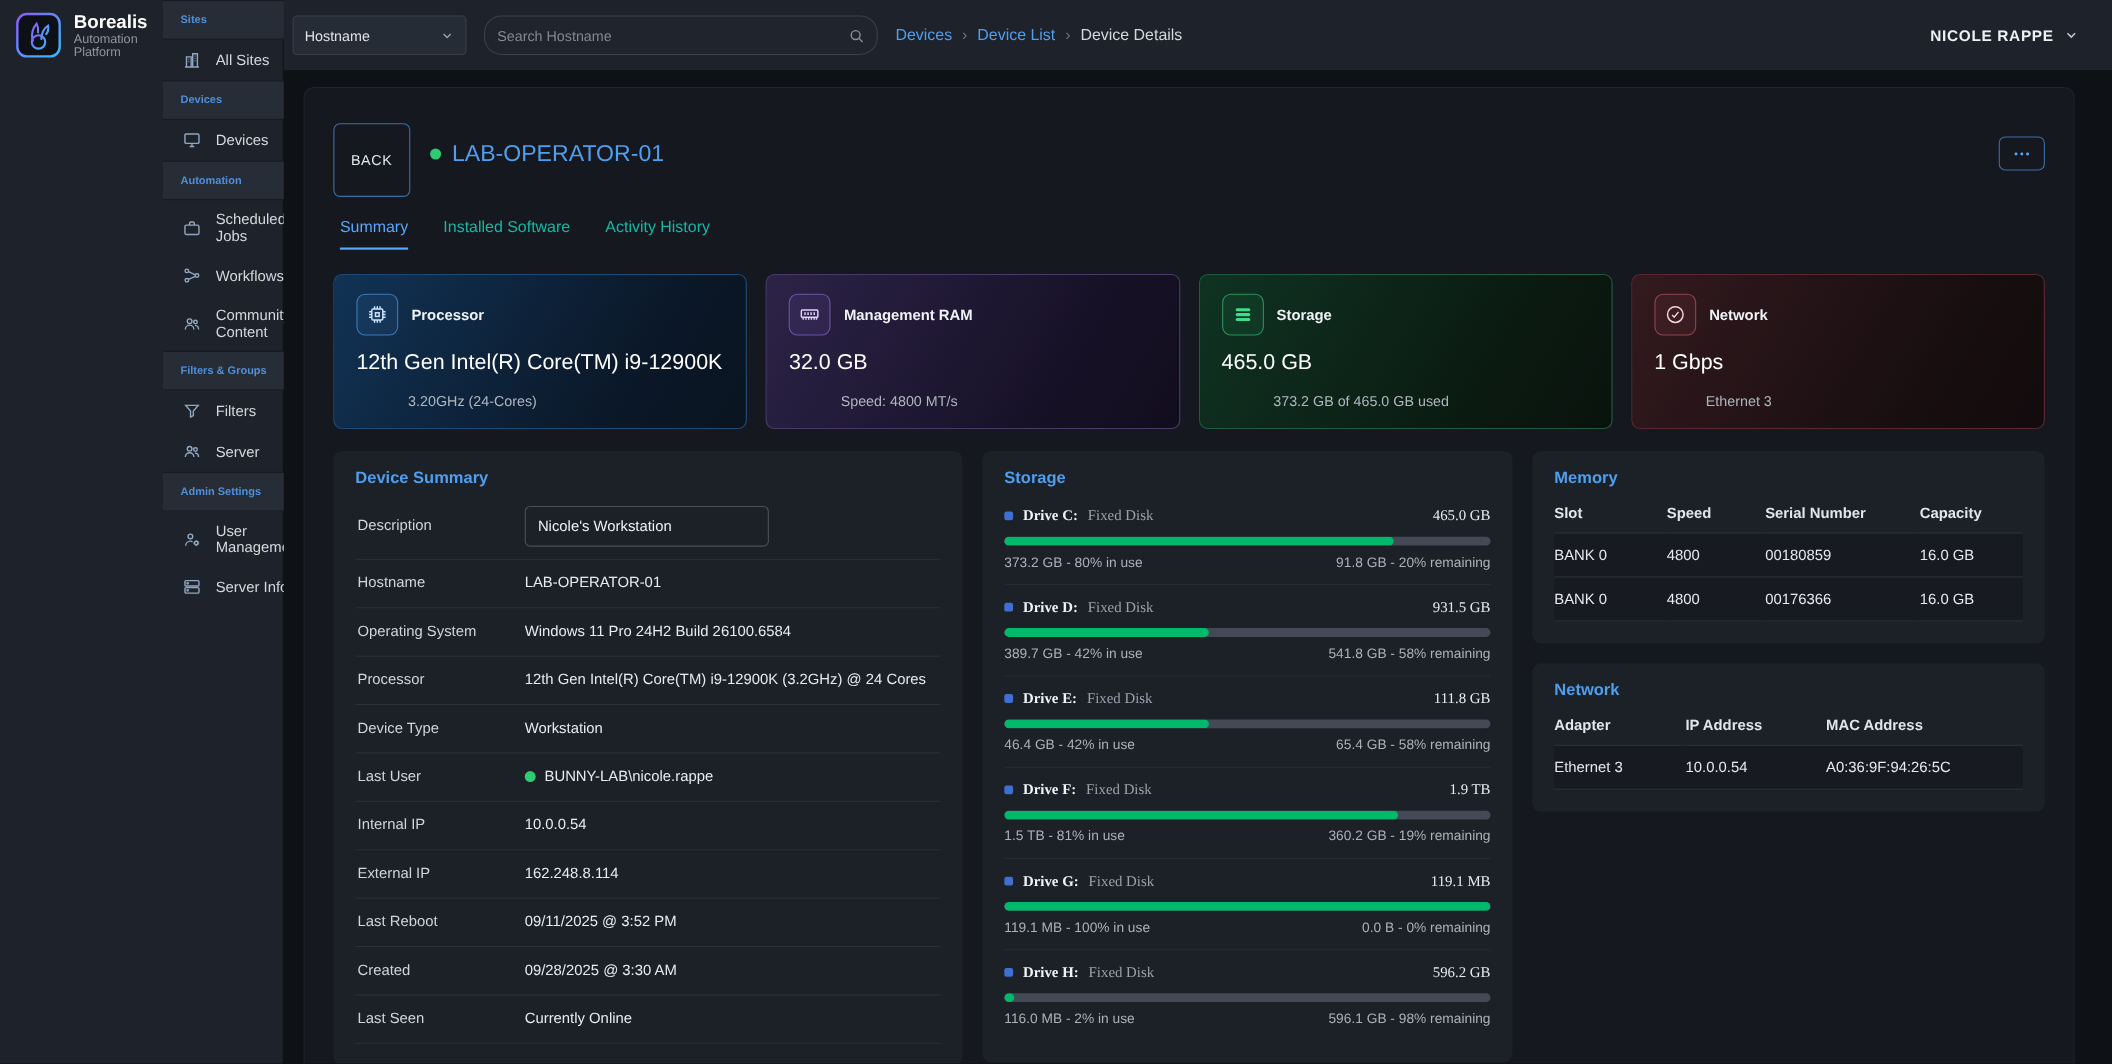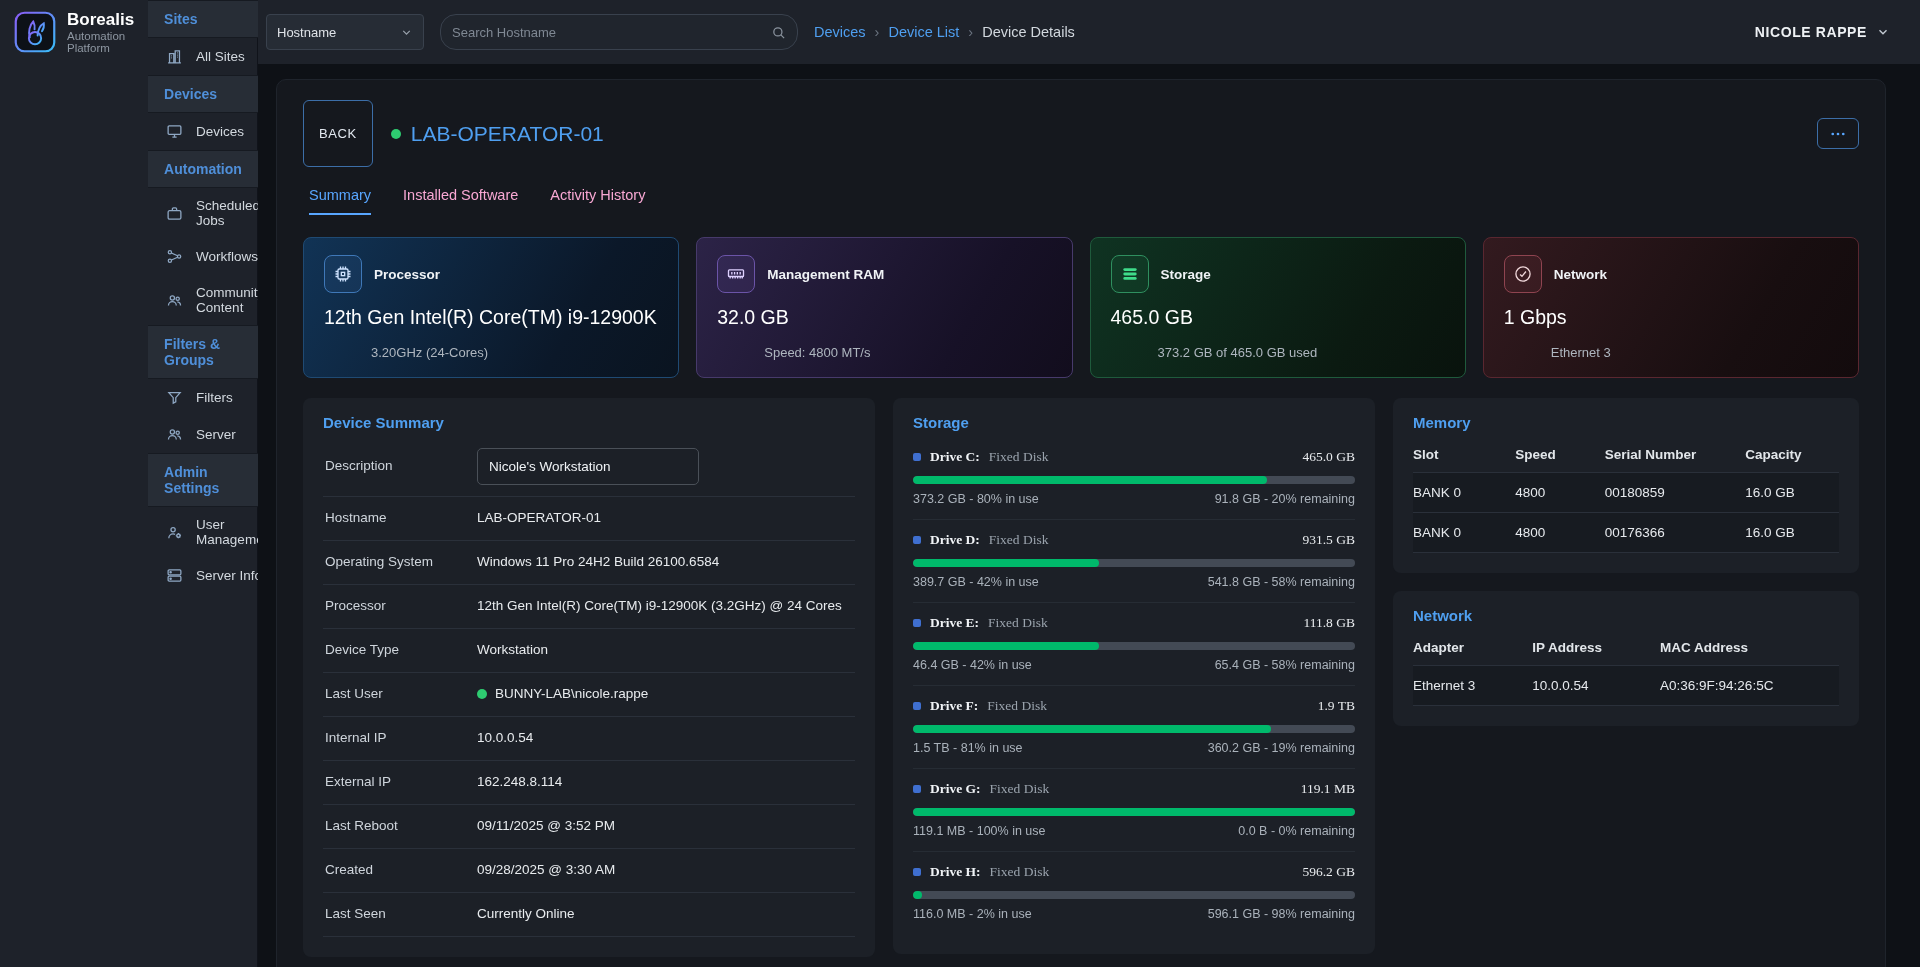--- a/index.html
+++ b/index.html
@@ -11,21 +11,21 @@
     display:flex;
     font-size:14px;
   }
   svg { display:block; }
 
   
   .sidebar { width:258px; flex-shrink:0; background:#1e222a; display:flex; flex-direction:row; border-right:1px solid #10131a; }
   .logo-row { display:flex; align-items:center; gap:11px; height:64px; padding:0 14px; cursor:pointer; }
   .brand-name { font-size:17px; font-weight:bold; color:#ffffff; line-height:1.15; }
   .brand-sub { font-size:11.5px; color:#8d96a1; }
-  .nav-header { display:flex; align-items:center; justify-content:space-between; padding:10px 16px; background:#272d36; color:#4f8fd9; font-size:14px; font-weight:bold; cursor:pointer; border-top:1px solid #161a21; border-bottom:1px solid #161a21; }
+  .nav-header { display:flex; align-items:center; justify-content:space-between; padding:10px 16px; background:#272d36; color:#4f8fd9; font-size:10px; font-weight:bold; cursor:pointer; border-top:1px solid #161a21; border-bottom:1px solid #161a21; }
   .nav-header .chev { color:#9aa3ae; }
   .nav-item { display:flex; align-items:center; gap:13px; padding:10px 18px; font-size:13.5px; color:#d3d9df; text-decoration:none; cursor:pointer; }
   .nav-item .nicon { color:#8fa8c4; flex-shrink:0; }
 
   
   .main-col { flex:1; display:flex; flex-direction:column; min-width:0; }
   .topbar { height:64px; flex-shrink:0; background:#1e222a; display:flex; align-items:center; gap:16px; padding:0 30px 0 8px; }
   .host-select { display:flex; align-items:center; justify-content:space-between; width:158px; height:36px; background:#262c35; border:1px solid #39414d; border-radius:4px; padding:0 10px; font-size:13px; color:#dfe3e8; cursor:pointer; }
   .host-select .chev { color:#9aa3ae; }
   .search-box { display:flex; align-items:center; width:358px; height:36px; background:#20252d; border:1px solid #39414d; border-radius:16px; padding:0 11px; }
@@ -37,28 +37,28 @@
   .breadcrumb .sep { color:#6b7480; }
   .breadcrumb .crumb-current { color:#d2d8de; }
   .user-menu { margin-left:auto; display:flex; align-items:center; gap:9px; font-size:14px; font-weight:bold; letter-spacing:0.6px; color:#eef1f4; cursor:pointer; }
   .user-menu .chev { color:#c2c9d1; }
 
   
   .content { flex:1; background:#0e1116; padding:15px 34px 20px 18px; overflow:hidden; }
   .panel-main { background:#15181e; border:1px solid #1f242c; border-radius:10px; padding:20px 26px 34px; min-height:869px; }
 
   .head-row { display:flex; align-items:center; gap:18px; }
-  .back-btn { background:transparent; border:1px solid #3c6ea8; color:#e2e8f0; border-radius:6px; padding:25px 15px; font-size:13px; letter-spacing:0.6px; cursor:pointer; font-family:"Liberation Sans", sans-serif; }
+  .back-btn { background:transparent; border:1px solid #3c6ea8; color:#e2e8f0; border-radius:6px; padding:25px 15px; font-size:13px; letter-spacing:0.6px; cursor:pointer; font-family:"Liberation Sans", sans-serif;margin-top:12px; }
   .title-wrap { display:flex; align-items:center; gap:10px; }
   .status-dot { width:10px; height:10px; border-radius:50%; background:#2ecc71; }
   .device-title { color:#4f9ff0; font-size:21px; font-weight:normal; }
   .more-btn { margin-left:auto; width:42px; height:31px; border:1px solid #3c6ea8; background:transparent; border-radius:6px; color:#58a6ff; display:flex; align-items:center; justify-content:center; cursor:pointer; }
 
   .tabs { display:flex; gap:32px; margin:20px 0 0 6px; }
-  .tab { font-size:14.5px; color:#f9a8d4; padding-bottom:10px; cursor:pointer; border-bottom:2px solid transparent; }
+  .tab { font-size:14.5px; color:#14b8a6; padding-bottom:10px; cursor:pointer; border-bottom:2px solid transparent; }
   .tab.active { color:#58a6ff; border-bottom-color:#58a6ff; }
 
   
   .cards { display:grid; grid-template-columns:repeat(4,1fr); gap:17px; margin-top:22px; }
   .stat-card { border-radius:8px; padding:17px 20px; min-height:136px; display:flex; flex-direction:column; }
   .card-cpu  { background:linear-gradient(120deg,#113355 0%,#0b1829 70%,#0a1420 100%); border:1px solid #1f4a73; }
   .card-ram  { background:linear-gradient(120deg,#2c2347 0%,#171127 70%,#120d1d 100%); border:1px solid #473a6b; }
   .card-sto  { background:linear-gradient(120deg,#0f3322 0%,#0b1a11 70%,#09130d 100%); border:1px solid #1f5a3c; }
   .card-net  { background:linear-gradient(120deg,#331a1f 0%,#180e10 70%,#130b0d 100%); border:1px solid #5a2730; }
   .card-head { display:flex; align-items:center; gap:12px; }

